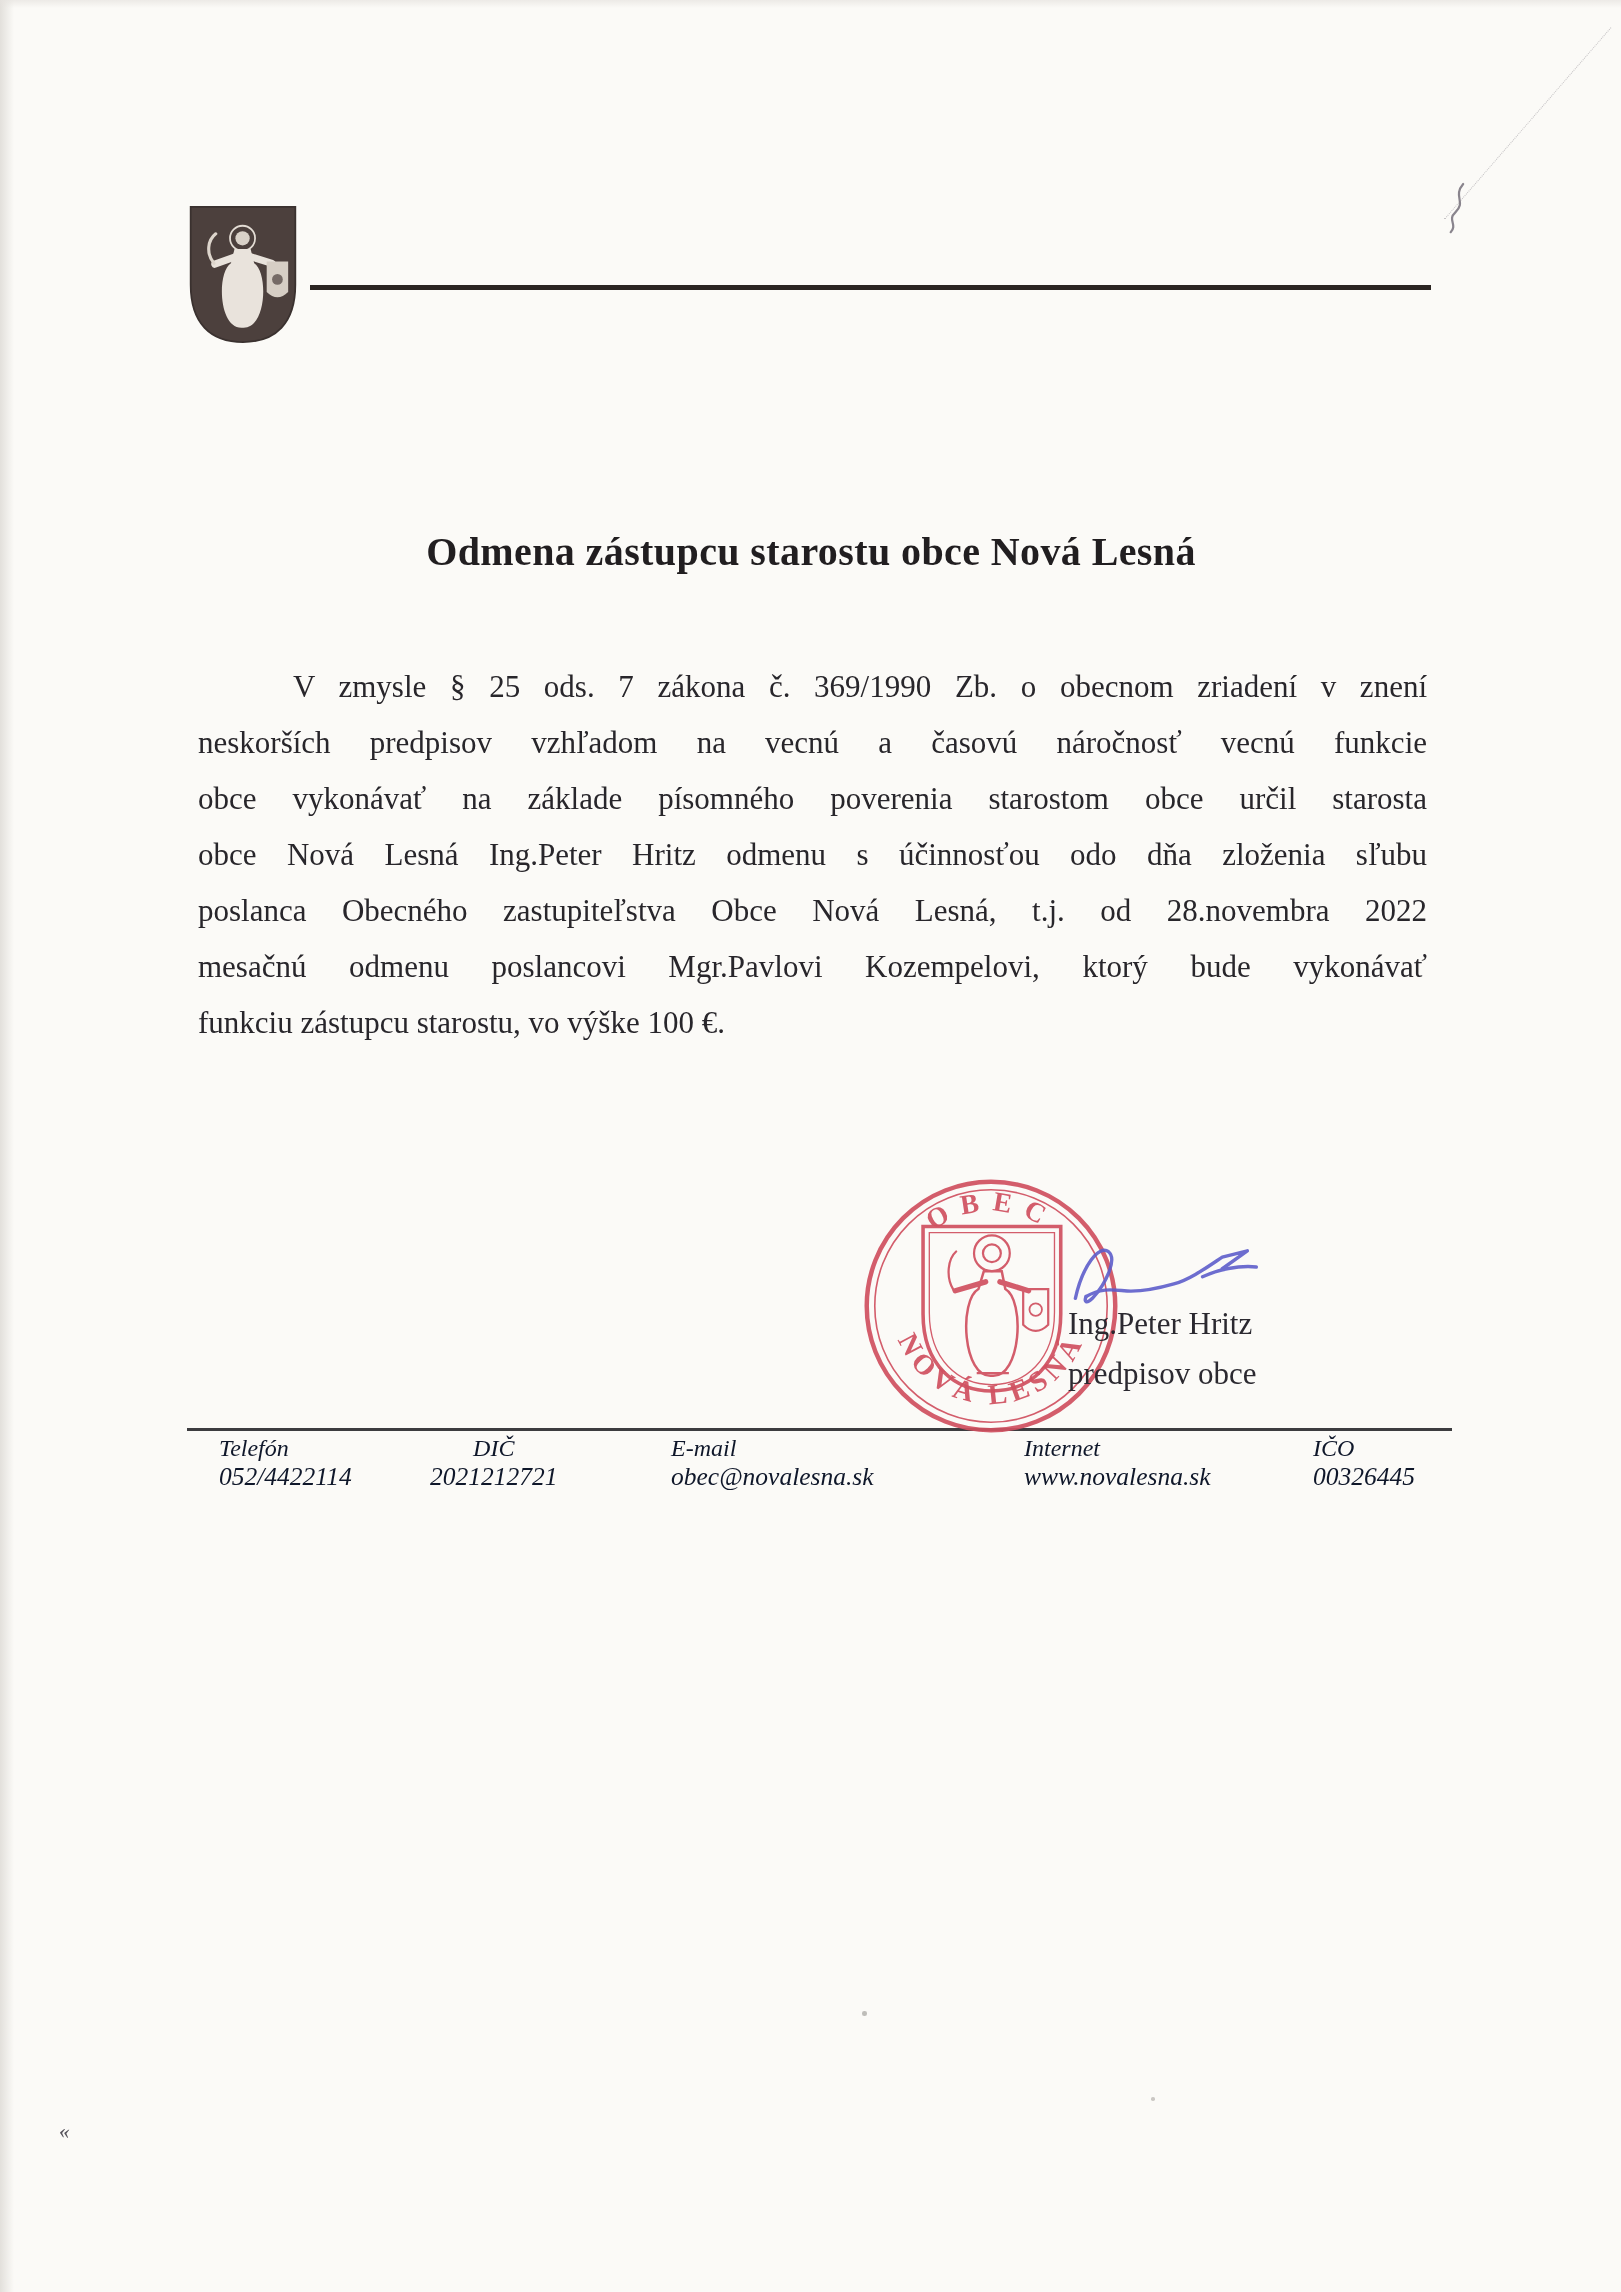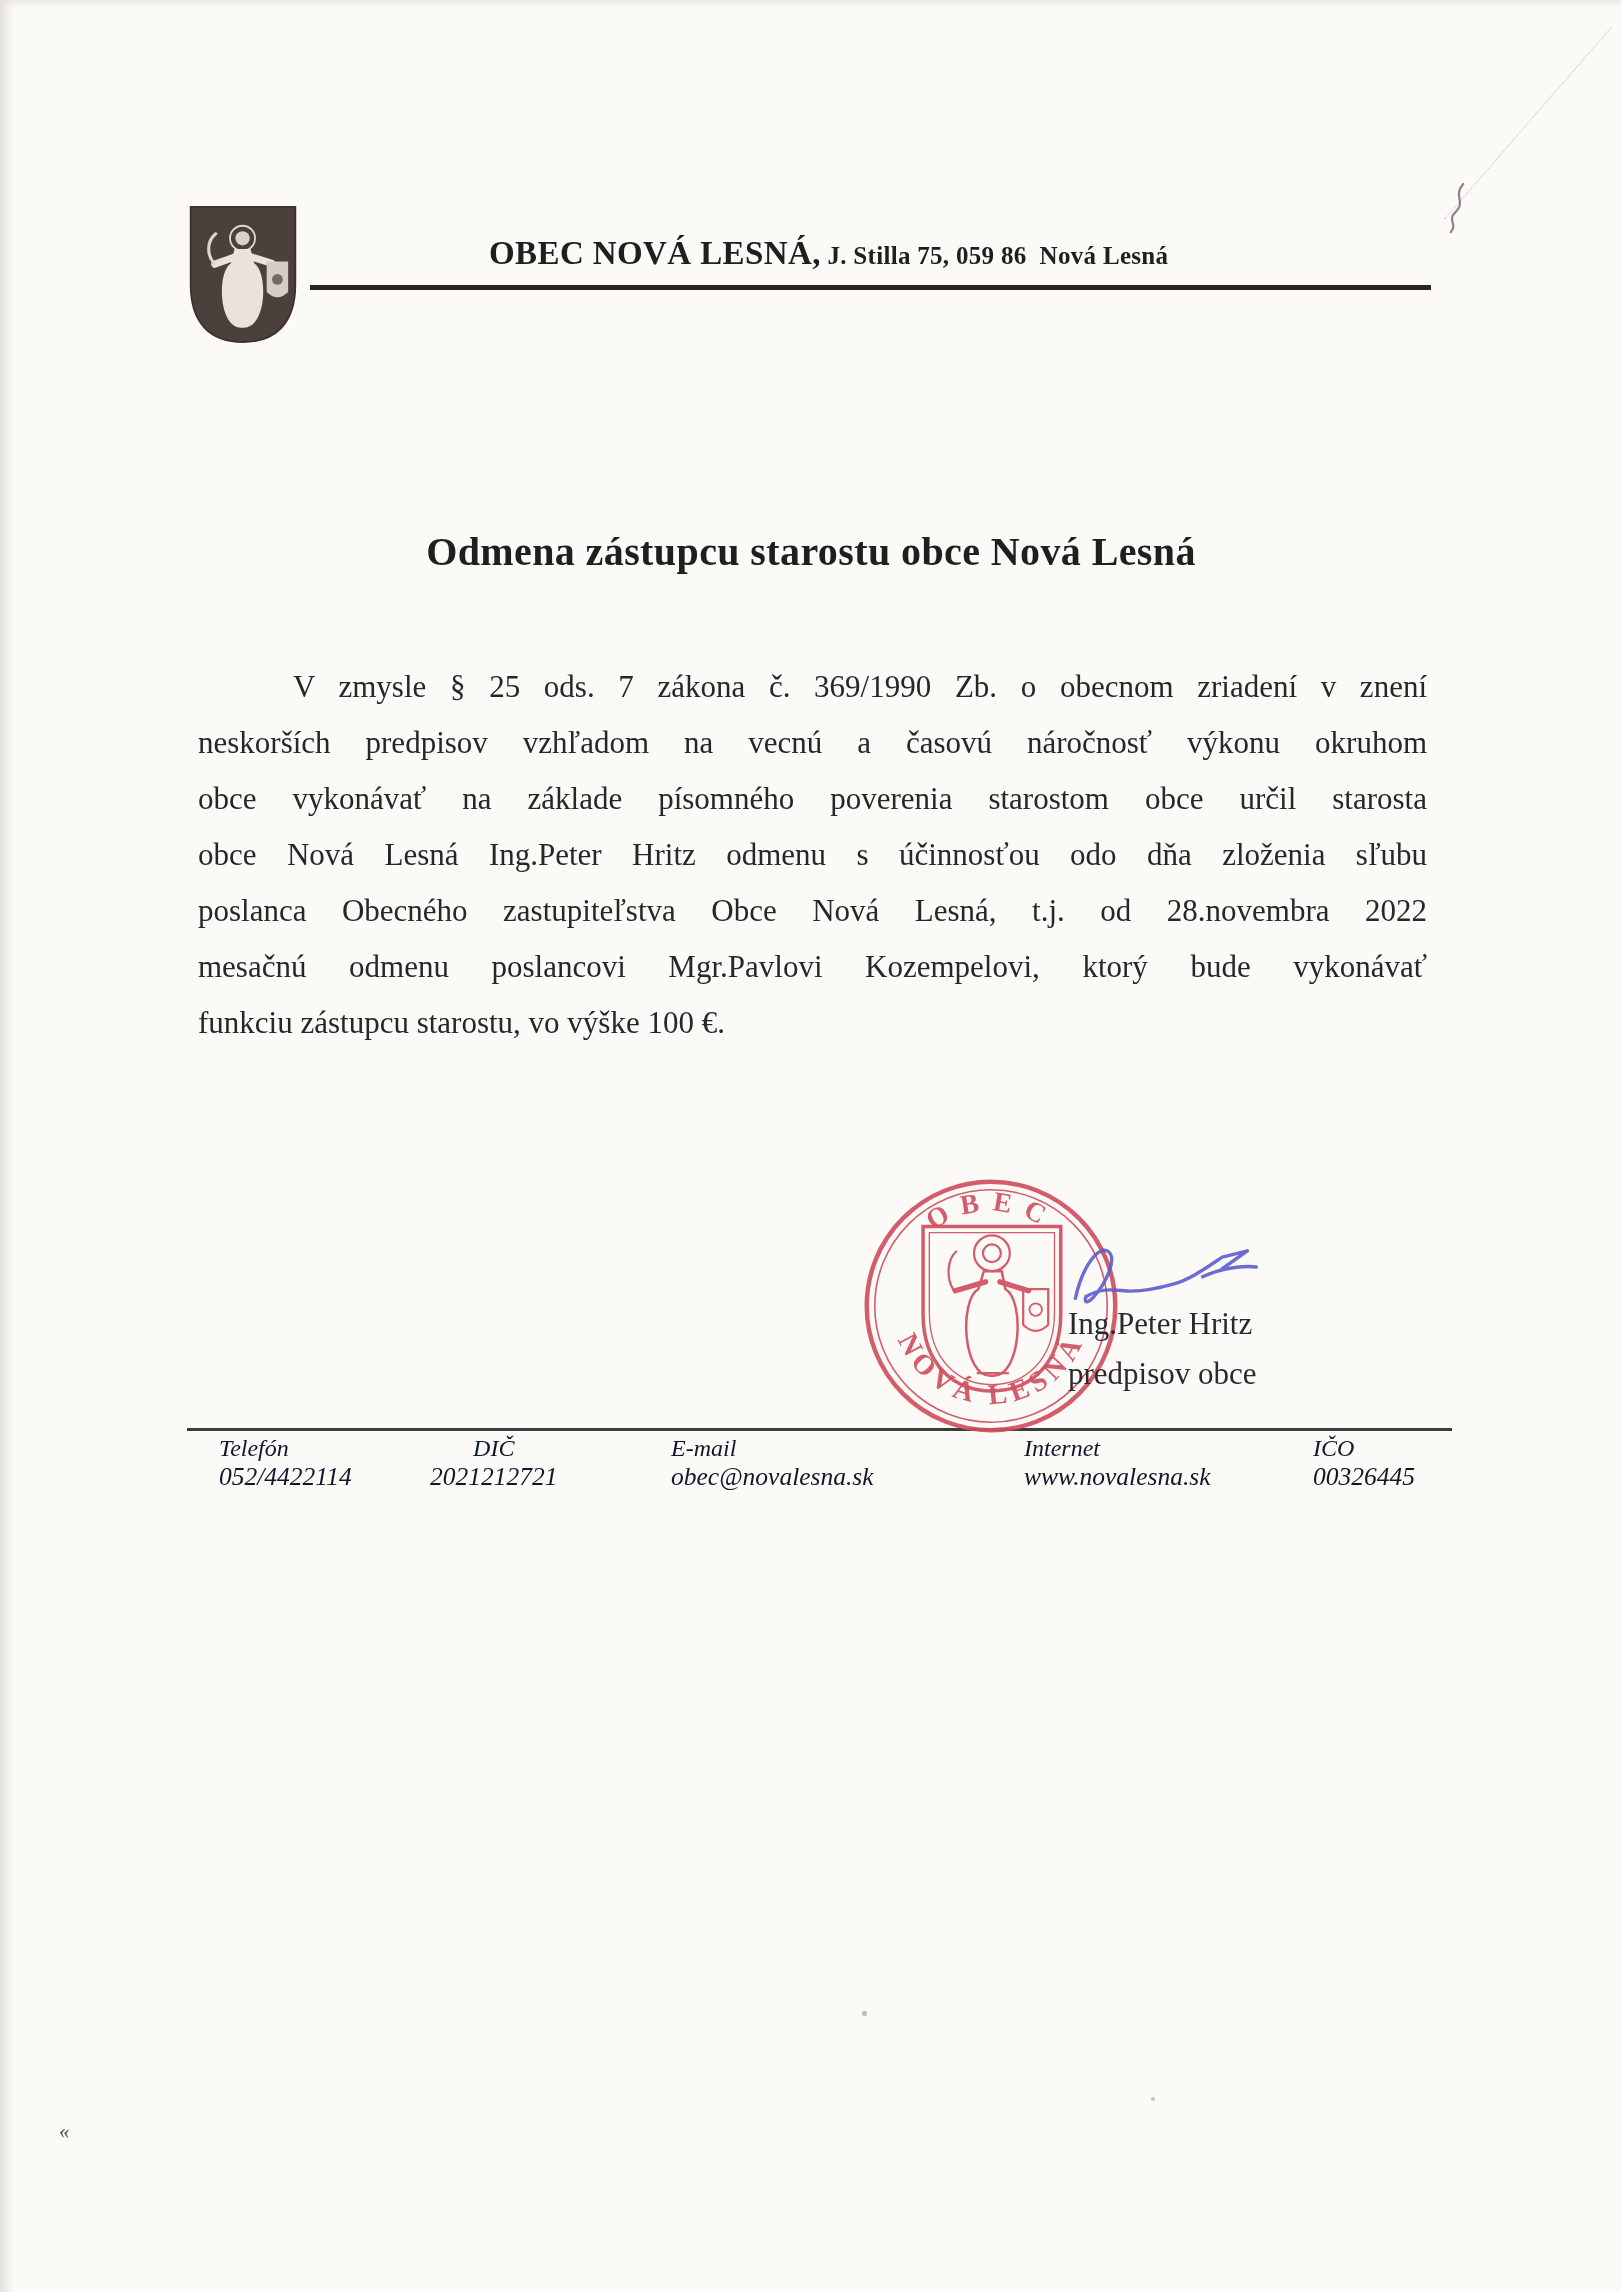--- a/index.html
+++ b/index.html
@@ -72,30 +72,27 @@
     <circle cx="61" cy="38" r="14" fill="none" stroke="#e3dcd4" stroke-width="2"></circle>
     <circle cx="61" cy="38" r="8" fill="#d9d1c8"></circle>
     <path d="M52,50 L70,50 L74,66 C90,76 88,140 61,138 C34,140 32,76 48,66 Z" fill="#e9e3dc"></path>
     <path d="M55,58 L30,67" stroke="#e9e3dc" stroke-width="8" stroke-linecap="round"></path>
     <path d="M29,66 C20,55 22,40 31,33" fill="none" stroke="#ddd5cc" stroke-width="3.5" stroke-linecap="round"></path>
     <path d="M68,58 L94,66" stroke="#e9e3dc" stroke-width="8" stroke-linecap="round"></path>
     <path d="M88,64 h24 v34 c-8,8 -16,8 -24,0 Z" fill="#d6cec5"></path>
     <circle cx="100" cy="84" r="6" fill="#4c403d" opacity=".7"></circle>
   </svg>
 
-  <div class="header-text">
-    <span class="org-name">OBEC NOVÁ LESNÁ,</span><span class="org-address"> <span>J. Stilla 75, 059 86  Nová Lesná</span></span>
-  </div>
   <div class="header-rule"></div>
 
   <div class="doc-title">Odmena zástupcu starostu obce Nová Lesná</div>
 
   <div class="body-text">
     <div class="bline jline indent">V zmysle § 25 ods. 7 zákona č. 369/1990 Zb. o obecnom zriadení v znení</div>
-    <div class="bline jline">neskorších predpisov vzhľadom na vecnú a časovú náročnosť výkonu okruhom</div>
+    <div class="bline jline">neskorších predpisov vzhľadom na vecnú a časovú náročnosť vecnú funkcie</div>
     <div class="bline jline">obce vykonávať na základe písomného poverenia starostom obce určil starosta</div>
     <div class="bline jline">obce Nová Lesná Ing.Peter Hritz odmenu s účinnosťou odo dňa zloženia sľubu</div>
     <div class="bline jline">poslanca Obecného zastupiteľstva Obce Nová Lesná, t.j. od 28.novembra 2022</div>
     <div class="bline jline">mesačnú odmenu poslancovi Mgr.Pavlovi Kozempelovi, ktorý bude vykonávať</div>
     <div class="bline">funkciu zástupcu starostu, vo výške 100 €.</div>
   </div>
 
   <svg class="stamp" viewBox="0 0 292 302">
     <g stroke="#d05060" fill="none" opacity=".92">
       <circle cx="146" cy="151" r="139" stroke-width="5"></circle>

